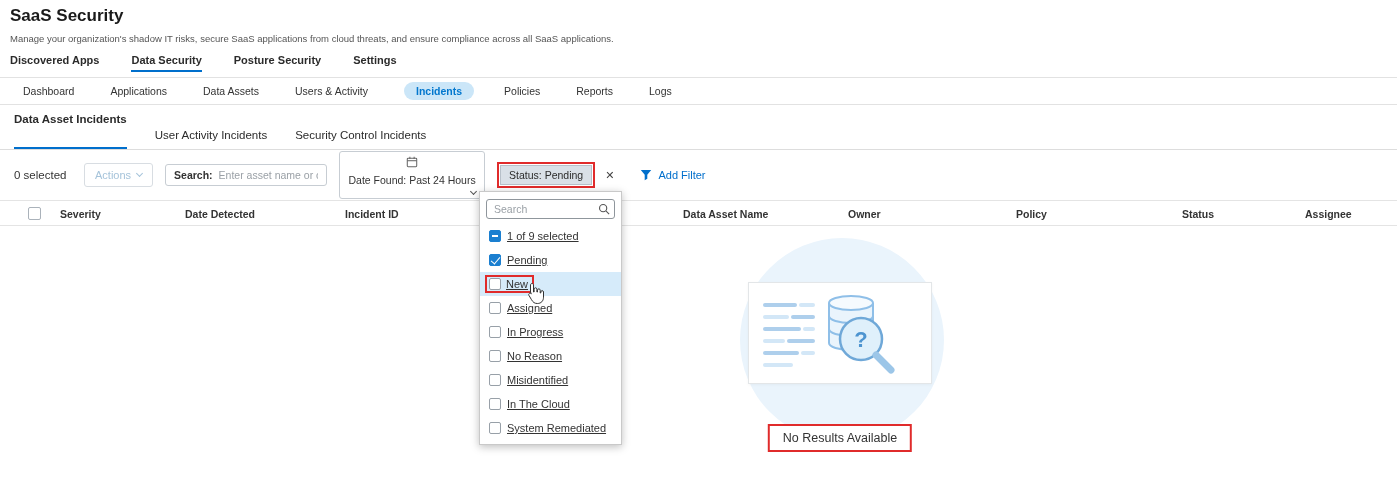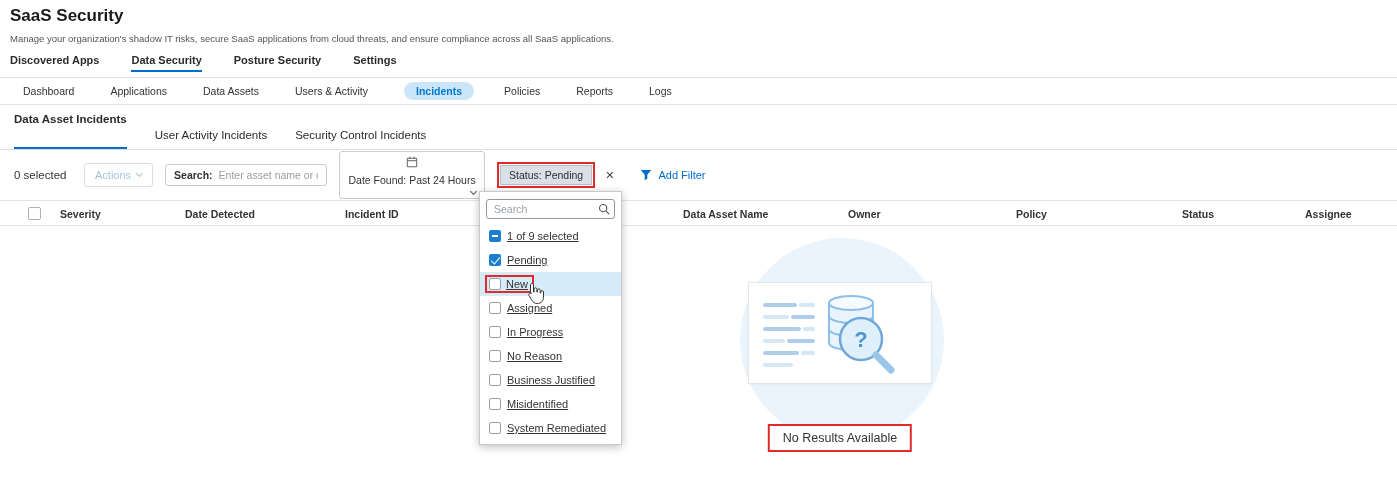--- a/index.html
+++ b/index.html
@@ -214,25 +214,25 @@
     <div class="dd-row">
       <span class="cb"></span>
       <span>In Progress</span>
     </div>
     <div class="dd-row">
       <span class="cb"></span>
       <span>No Reason</span>
     </div>
     <div class="dd-row">
       <span class="cb"></span>
-      <span>Business Justified</span>
-    </div>
-    <div class="dd-row">
-      <span class="cb"></span>
       <span>Misidentified</span>
+    </div>
+    <div class="dd-row">
+      <span class="cb"></span>
+      <span>In The Cloud</span>
     </div>
     <div class="dd-row">
       <span class="cb"></span>
       <span>System Remediated</span>
     </div>
   </div>
 
   <svg class="cursor" width="18" height="23" viewBox="0 0 18 23">
     <path d="M5 1.5c.9 0 1.5.7 1.5 1.5v7h.6V7.2c0-.8.6-1.4 1.4-1.4.8 0 1.4.6 1.4 1.4V10h.6V8.2c0-.8.6-1.4 1.4-1.4.7 0 1.3.6 1.3 1.4V11h.6v-1c0-.8.6-1.4 1.3-1.4.8 0 1.4.6 1.4 1.4v5.2c0 3.8-2.4 6.3-6.1 6.3-2.8 0-4.3-1.1-5.9-3.8l-2.6-4.4c-.4-.7-.2-1.5.5-1.9.6-.4 1.4-.2 1.9.4L3.5 10V3c0-.8.6-1.5 1.5-1.5z" fill="#fff" stroke="#333" stroke-width="1"></path>
   </svg>

